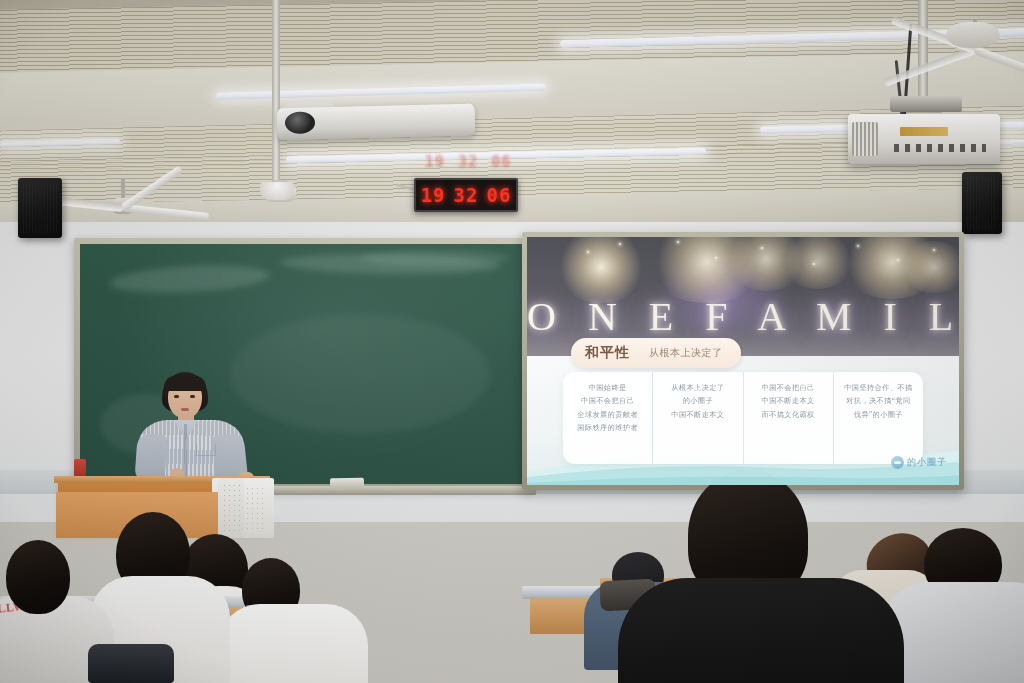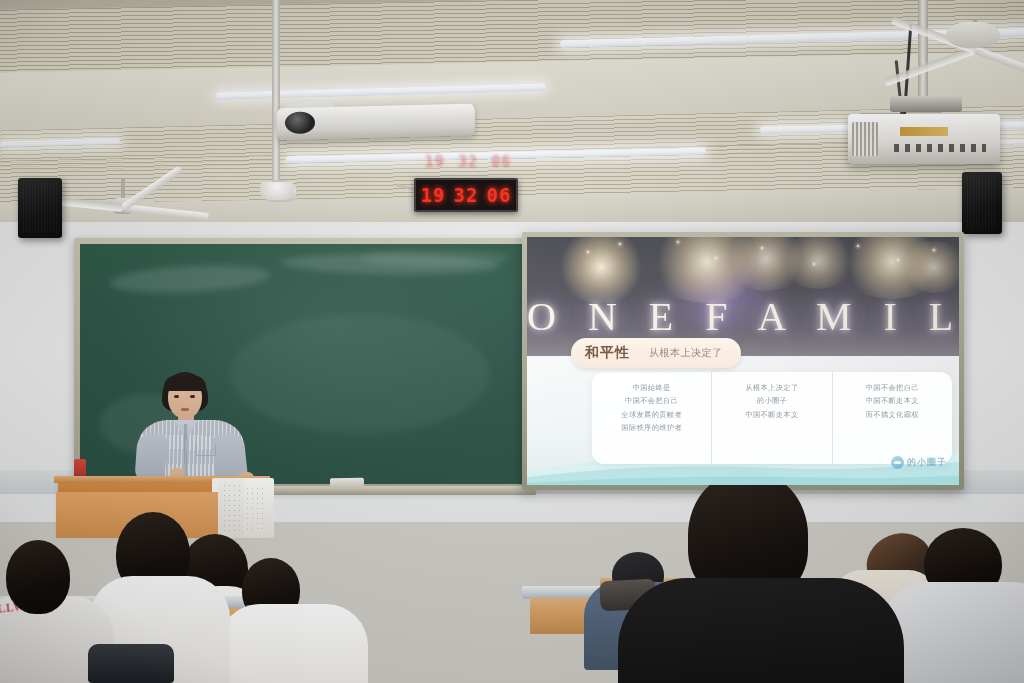--- a/index.html
+++ b/index.html
@@ -266,21 +266,21 @@
   .pill-main{ font-size:14px; font-weight:700; color:#7a5b45; letter-spacing:1px;}
   .pill-sub{ font-size:10px; color:#9b8674; letter-spacing:.5px;margin-left:12px;}
 
   
   .card{
     position:absolute; left:36px; top:calc(48% + 16px);
     width:calc(100% - 72px); height:92px;
     background:rgba(255,255,255,.92);
     border-radius:12px;
     box-shadow:0 2px 7px rgba(120,150,160,.12);
-    display:flex; z-index:3;margin-left:29px;
+    display:flex; z-index:3;
   }
   .col{
     flex:1; padding:10px 6px 6px;
     font-family:"Liberation Serif", serif;
     font-size:7.2px; line-height:1.85;
     color:#8e9aa2; text-align:center;
     border-right:1px solid rgba(160,185,195,.35);
     letter-spacing:.4px;
     display:flex; align-items:flex-start; justify-content:center;
     filter:blur(.25px);
@@ -709,20 +709,27 @@
               <div>中国不断走本文</div>
             </span>
         </div>
         <div class="col">
           <span>
               <div>中国不会把自己</div>
               <div>中国不断走本文</div>
               <div>而不搞文化霸权</div>
             </span>
         </div>
+        <div class="col">
+          <span>
+              <div>中国坚持合作、不搞</div>
+              <div>对抗，决不搞“党同</div>
+              <div>伐异”的小圈子</div>
+            </span>
+        </div>
       </div>
 
       <div class="wave">
         <svg viewBox="0 0 440 44" preserveAspectRatio="none" aria-hidden="true">
           <path d="M0,30 C70,16 150,10 230,16 C310,22 380,14 440,8 L440,44 L0,44 Z" fill="#d8f0f1" opacity="0.9"></path>
           <path d="M0,36 C80,26 160,22 250,26 C330,30 390,24 440,20 L440,44 L0,44 Z" fill="#b5e2e4" opacity="0.85"></path>
           <path d="M0,42 C90,36 190,34 280,36 C350,38 400,36 440,34 L440,44 L0,44 Z" fill="#8fd3d7" opacity="0.55"></path>
         </svg>
       </div>
 

